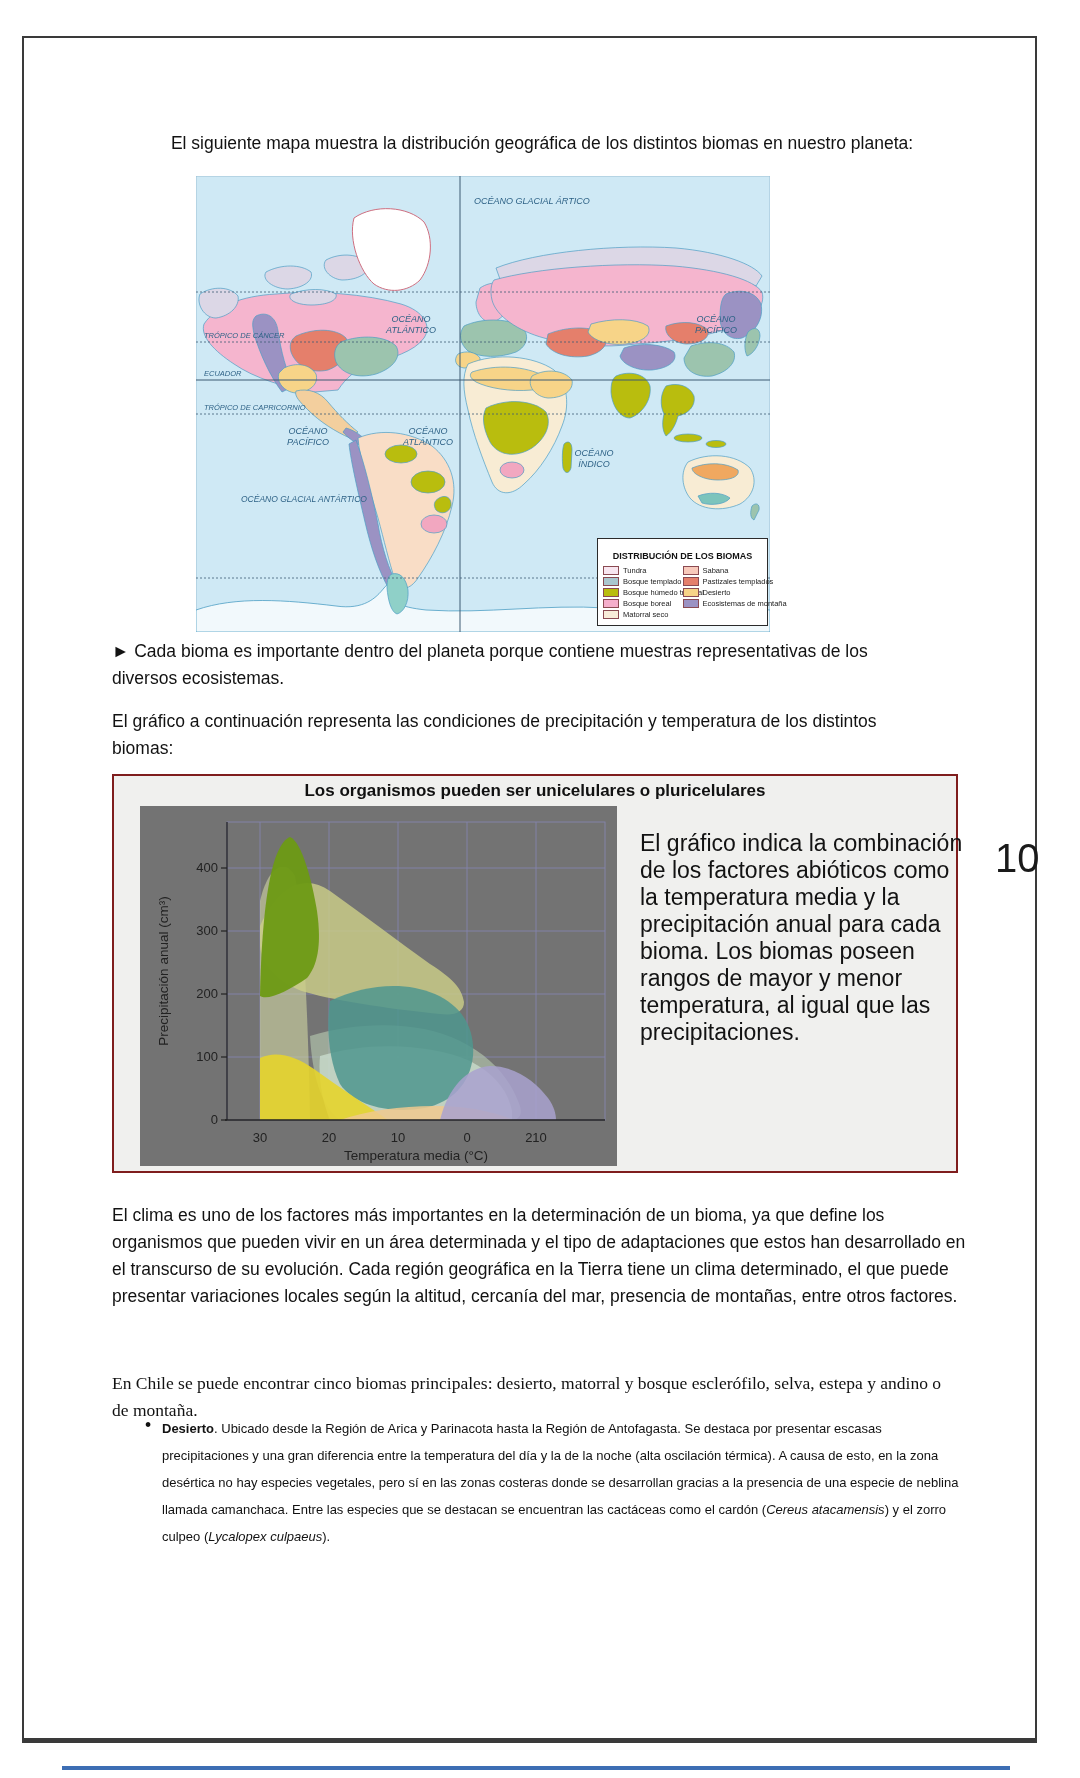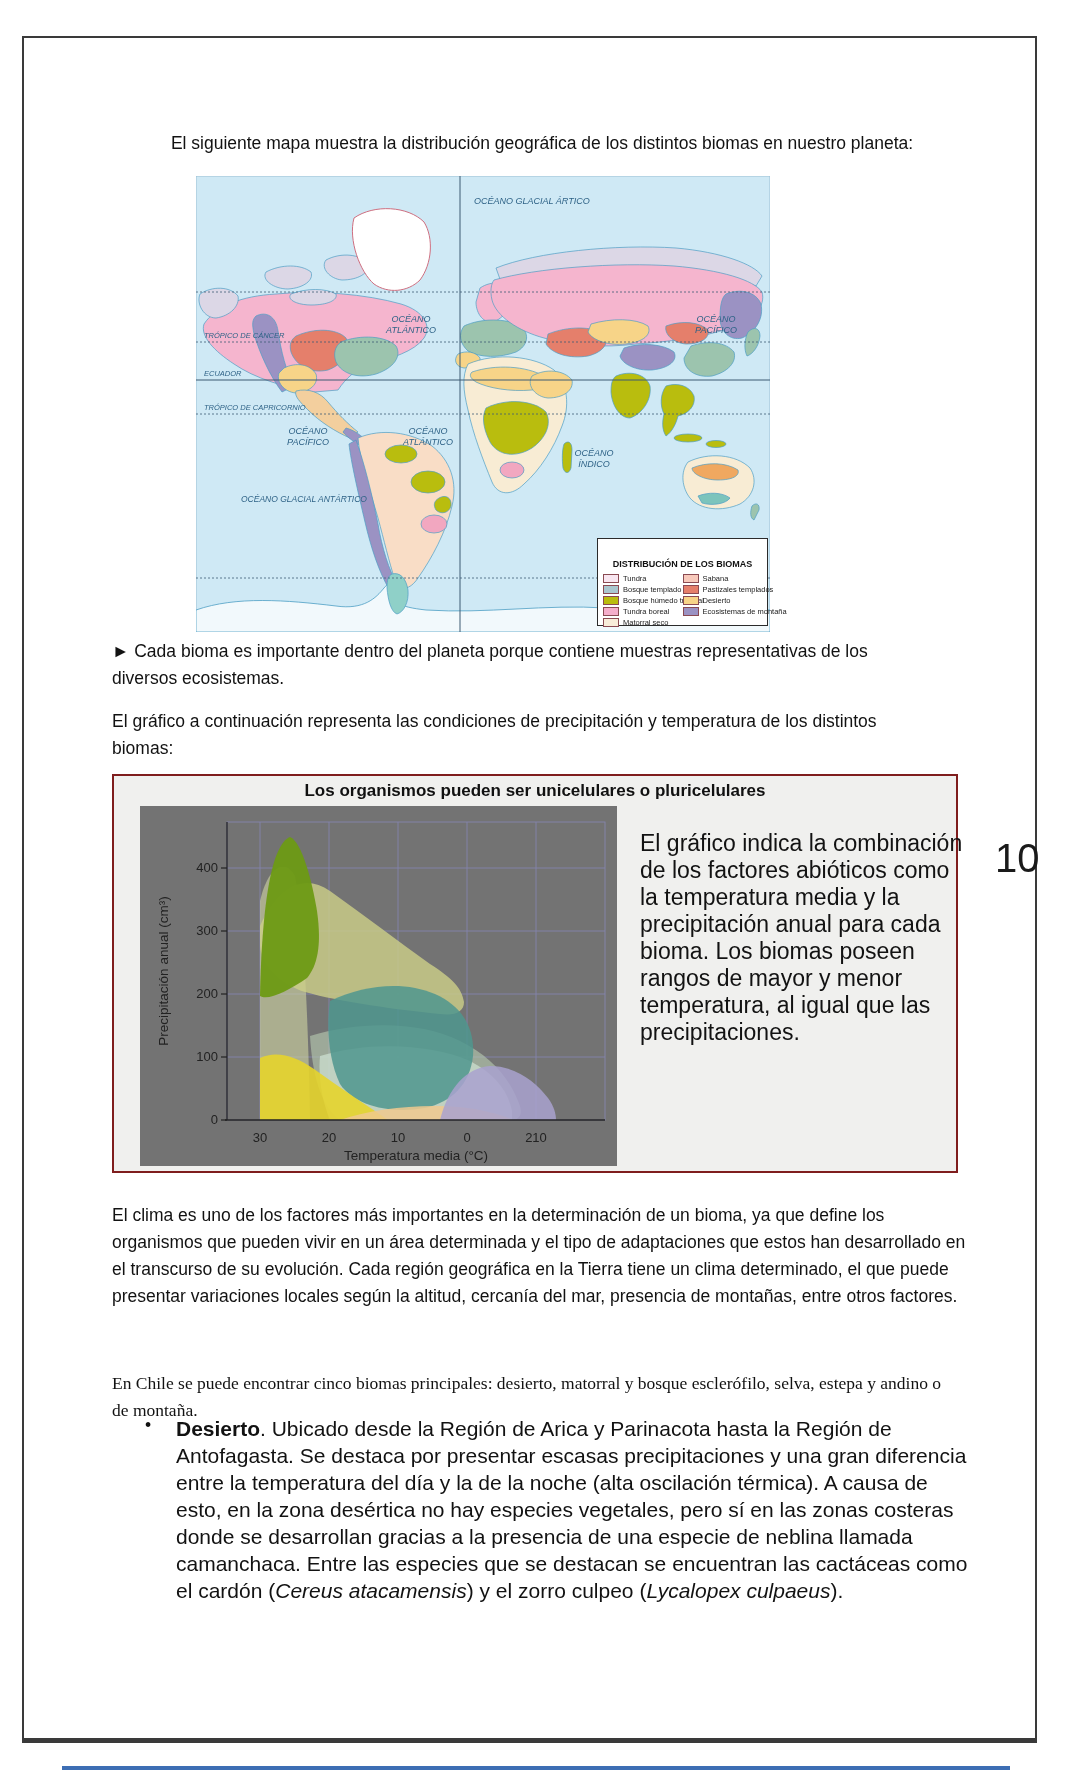--- a/index.html
+++ b/index.html
@@ -12,21 +12,21 @@
   .bottom-rule{position:absolute;left:62px;top:1766px;width:948px;height:4px;background:#3d6eb4;}
   .para{position:absolute;font-size:17.5px;line-height:27px;color:#121212;}
   .b{font-weight:bold;}
   .i{font-style:italic;}
   
   .map-wrap{position:absolute;left:196px;top:176px;width:642px;height:456px;}
   .map-svg{position:absolute;left:0;top:0;}
   .map-label{font-style:italic;fill:#2f6387;}
   .lat-label{font-style:italic;fill:#2f6387;font-size:7.5px;}
   .map-legend{position:absolute;left:401px;top:362px;width:171px;height:88px;
-    background:#ffffff;border:1.5px solid #2b2b2b;box-sizing:border-box;padding:20px 5px 2px 5px;}
+    background:#ffffff;border:1.5px solid #2b2b2b;box-sizing:border-box;padding:12px 5px 2px 5px;}
   .map-legend .lg-title{font-size:9px;font-weight:bold;text-align:center;margin-bottom:4px;color:#111;}
   .lg-cols{display:flex;}
   .lg-col{width:50%;}
   .lg-item{display:flex;align-items:center;height:11px;}
   .lg-sw{width:14px;height:7px;border:1px solid #8a4a52;margin-right:4px;flex:none;}
   .lg-txt{font-size:7.5px;color:#222;white-space:nowrap;text-align:center;}
   .sw-0{background:#f8e6f0;} .sw-1{background:#aac7cf;} .sw-2{background:#b9bd0e;}
   .sw-3{background:#f5aecb;} .sw-4{background:#f8ecd9;} .sw-5{background:#f8c9bb;}
   .sw-6{background:#e57f6b;} .sw-7{background:#f7d488;} .sw-8{background:#9b92c3;}
   
@@ -35,21 +35,21 @@
   .chart-box-title{text-align:center;font-size:17px;font-weight:bold;margin-top:5px;color:#111;}
   .chart-panel{position:absolute;left:26px;top:30px;width:477px;height:360px;background:#737373;}
   .chart-desc{position:absolute;left:526px;top:54px;width:330px;
     font-size:23px;line-height:27px;color:#121212;}
   .axis-txt{fill:#222;font-size:13px;}
   .axis-title{fill:#222;font-size:13.5px;}
   .page-num{position:absolute;left:995px;top:836px;font-size:40px;color:#1a1a1a;}
   
   .bullet-row{position:absolute;left:138px;width:832px;}
   .bullet-dot{position:absolute;left:7px;top:0;font-size:17.5px;}
-  .bullet-text{margin-left:38px;font-size:21px;line-height:27px;color:#121212;}
+  .bullet-text{margin-left:24px;font-size:13px;line-height:27px;color:#121212;}
 </style>
 </head>
 <body>
 
 <div class="page-border"></div>
 
 <div class="para" style="left:112px;top:130px;width:860px;text-align:center;">El siguiente mapa muestra la distribución geográfica de los distintos biomas en nuestro planeta:</div>
 
 <div class="map-wrap">
   <svg class="map-svg" width="574" height="456" viewBox="0 0 574 456">
@@ -160,21 +160,21 @@
         <div class="lg-item">
             <span class="lg-sw sw-1"></span>
             <span class="lg-txt">Bosque templado</span>
           </div>
         <div class="lg-item">
             <span class="lg-sw sw-2"></span>
             <span class="lg-txt">Bosque húmedo tropical</span>
           </div>
         <div class="lg-item">
             <span class="lg-sw sw-3"></span>
-            <span class="lg-txt">Tundra boreal</span>
+            <span class="lg-txt">Bosque boreal</span>
           </div>
         <div class="lg-item">
             <span class="lg-sw sw-4"></span>
             <span class="lg-txt">Matorral seco</span>
           </div>
       </div>
       <div class="lg-col">
         <div class="lg-item">
             <span class="lg-sw sw-5"></span>
             <span class="lg-txt">Sabana</span>

